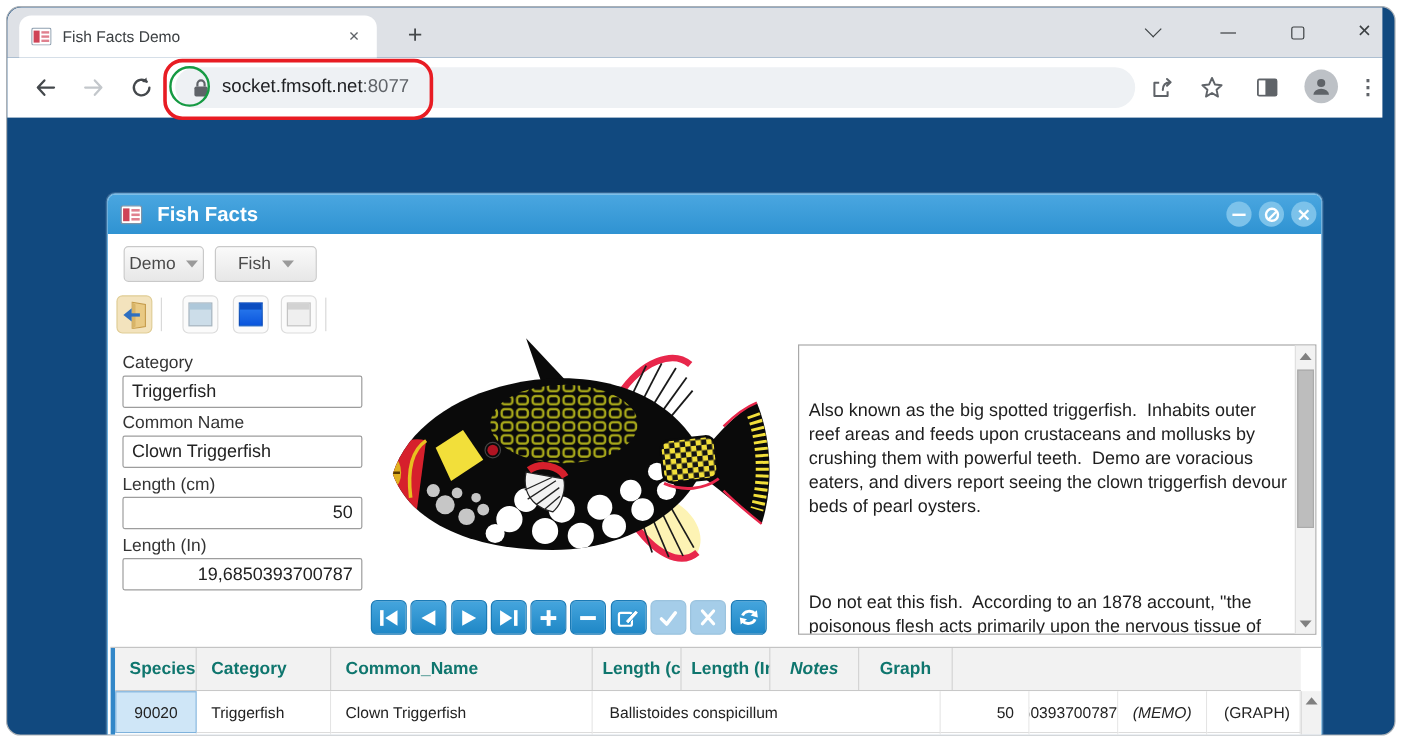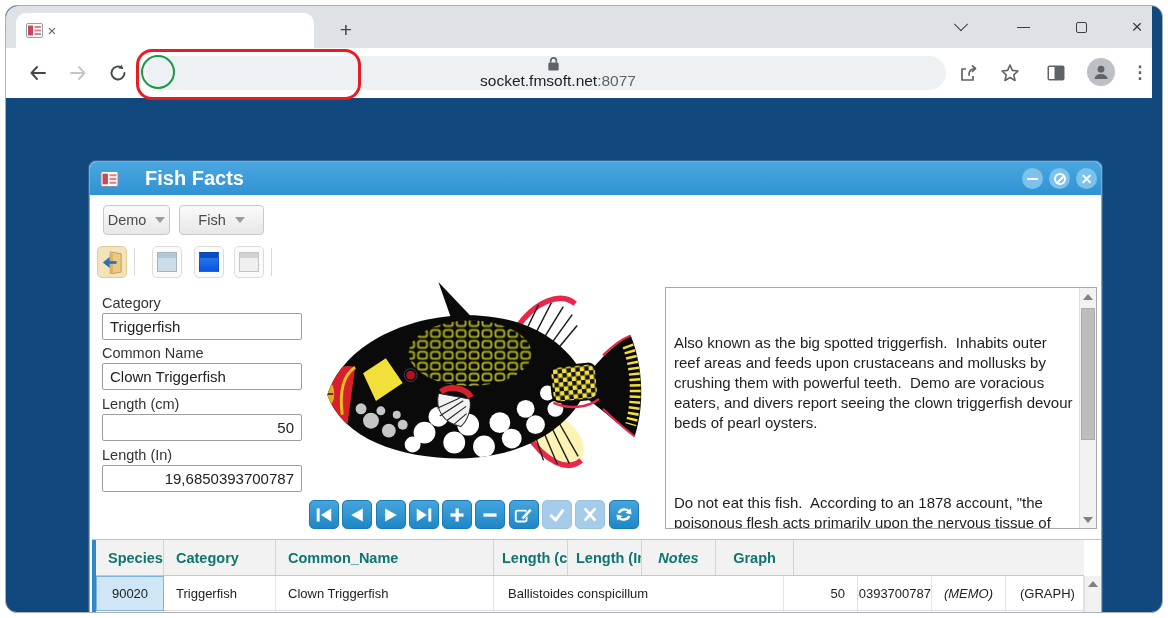--- a/index.html
+++ b/index.html
@@ -20,37 +20,37 @@
   .newtab { position:absolute; left:326px; top:11px; width:28px; height:28px; color:#45484b; font-size:21px; line-height:26px; text-align:center; font-weight:400; }
   .wc { position:absolute; top:0; height:42px; width:46px; display:flex; align-items:center; justify-content:center; }
   .wc-chevron { width:10px; height:10px; border-right:1.8px solid #3c4043; border-bottom:1.8px solid #3c4043; transform:rotate(45deg) translate(-2px,-2px); }
   .wc-min { width:13px; height:0; border-top:1.8px solid #3c4043; }
   .wc-max { width:11px; height:11px; border:1.8px solid #3c4043; border-radius:2px; }
   .wc-x { font-size:19px; color:#3c4043; line-height:18px; }
 
   .toolbar { position:absolute; left:0; top:42px; width:1146px; height:50px; background:#ffffff; }
   .navic { position:absolute; top:11px; width:28px; height:28px; display:flex; align-items:center; justify-content:center; }
   .omnibox { position:absolute; left:140px; top:8px; width:800px; height:34px; background:#eef1f4; border-radius:17px;
-             display:flex; align-items:center; padding-left:14px;flex-direction:column; }
+             display:flex; align-items:center; padding-left:14px; }
   .url { font-size:15.5px; margin-left:10px; }
   .url .host { color:#202124; }
   .url .port { color:#5f6368; }
   .avatar { position:absolute; left:1081px; top:10px; width:28px; height:28px; border-radius:50%; background:#bdc1c6; display:flex; align-items:center; justify-content:center; }
   .dots { position:absolute; left:1124px; top:11px; width:20px; height:28px; color:#5f6368; font-size:17px; line-height:28px; text-align:center; font-weight:bold; letter-spacing:0; }
 
   
   .red-callout { position:absolute; left:136px; top:49px; width:225px; height:51px; border:3px solid #e81c23; border-radius:16px; z-index:60; pointer-events:none; }
   .green-circle { position:absolute; left:141px; top:55px; width:34px; height:34px; border:2.5px solid #169a43; border-radius:50%; z-index:61; pointer-events:none; }
 
   
   .appwin { position:absolute; left:83px; top:155px; width:1013px; height:458px;
             background:#ffffff; border:1px solid #6fb0dd; border-radius:7px 7px 0 0; box-shadow:0 0 0 1px rgba(255,255,255,.15); }
   .titlebar { position:absolute; left:0; top:0; width:100%; height:33px; border-radius:6px 6px 0 0;
               background:linear-gradient(#4aa6e0,#2f93d2); display:flex; align-items:center; padding:0 10px; }
-  .app-title { color:#ffffff; font-weight:bold; font-size:20px; margin-left:26px; }
+  .app-title { color:#ffffff; font-weight:bold; font-size:17px; margin-left:12px; }
   .tb-btn { position:absolute; top:6px; width:21px; height:21px; border-radius:50%; background:#7cc2ea; display:flex; align-items:center; justify-content:center; }
   .tb-minus { width:11px; height:0; border-top:2.5px solid #fff; }
   .tb-slash { width:12px; height:12px; border:2.2px solid #fff; border-radius:50%; position:relative; }
   .tb-slash::after { content:""; position:absolute; left:-1px; top:4px; width:10px; height:0; border-top:2.2px solid #fff; transform:rotate(-45deg); }
   .tb-x { color:#fff; font-size:14px; font-weight:bold; line-height:14px; }
 
   
   .menu-btn { position:absolute; height:30px; background:linear-gradient(#fafafa,#e7e7e7); border:1px solid #c9c9c9; border-radius:4px;
               color:#4a4a4a; font-size:14.5px; display:flex; align-items:center; justify-content:center; gap:9px; }
   .caret { width:0; height:0; border-left:5px solid transparent; border-right:5px solid transparent; border-top:6px solid #9a9a9a; }
@@ -113,20 +113,21 @@
   <div class="chrome">
     <div class="tabstrip">
       <div class="tab">
         <svg width="17" height="15" viewBox="0 0 17 15">
           <rect x="0.5" y="0.5" width="16" height="14" rx="1.5" fill="#fff" stroke="#8fa0b0"></rect>
           <rect x="2" y="2.5" width="5" height="10" fill="#cf4457"></rect>
           <rect x="8.5" y="3" width="6.5" height="2" fill="#e0808e"></rect>
           <rect x="8.5" y="6.5" width="6.5" height="2" fill="#e0808e"></rect>
           <rect x="8.5" y="10" width="6.5" height="2" fill="#e0808e"></rect>
         </svg>
+        <span class="tab-title">Fish Facts Demo</span>
         <span class="tab-close">×</span>
       </div>
       <div class="newtab">+</div>
       <div class="wc" style="left:932px">
           <div class="wc-chevron"></div>
         </div>
       <div class="wc" style="left:994px">
           <div class="wc-min"></div>
         </div>
       <div class="wc" style="left:1052px">

